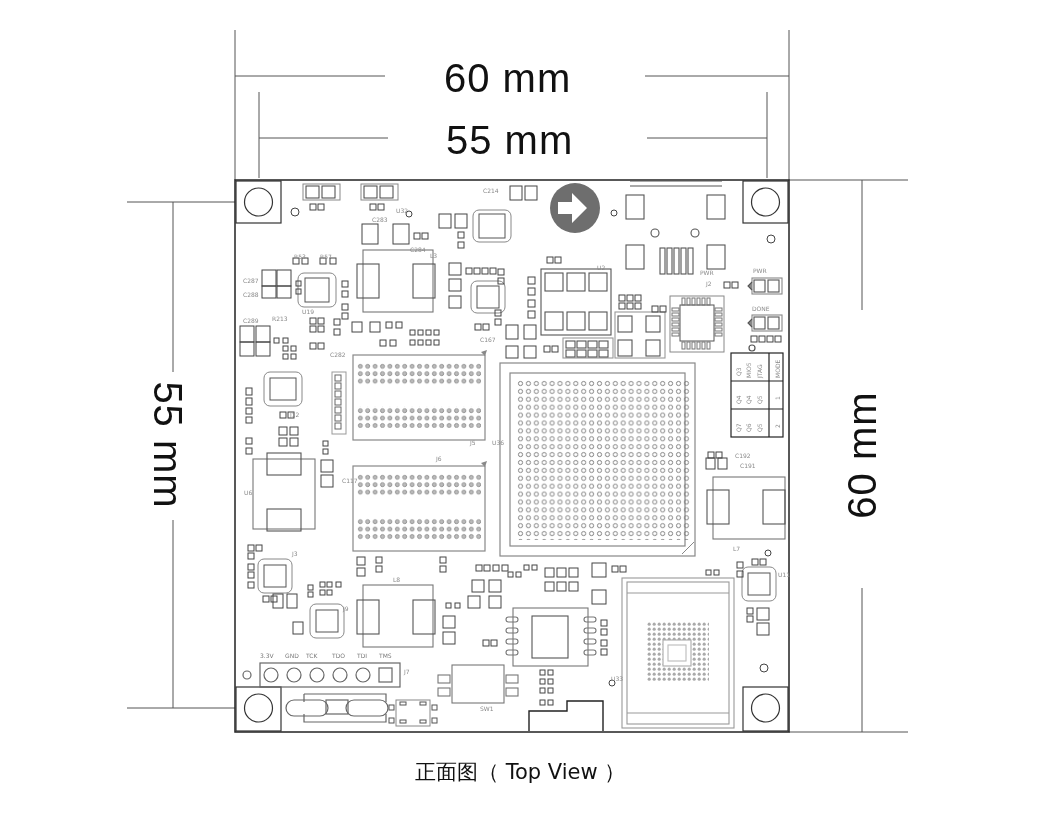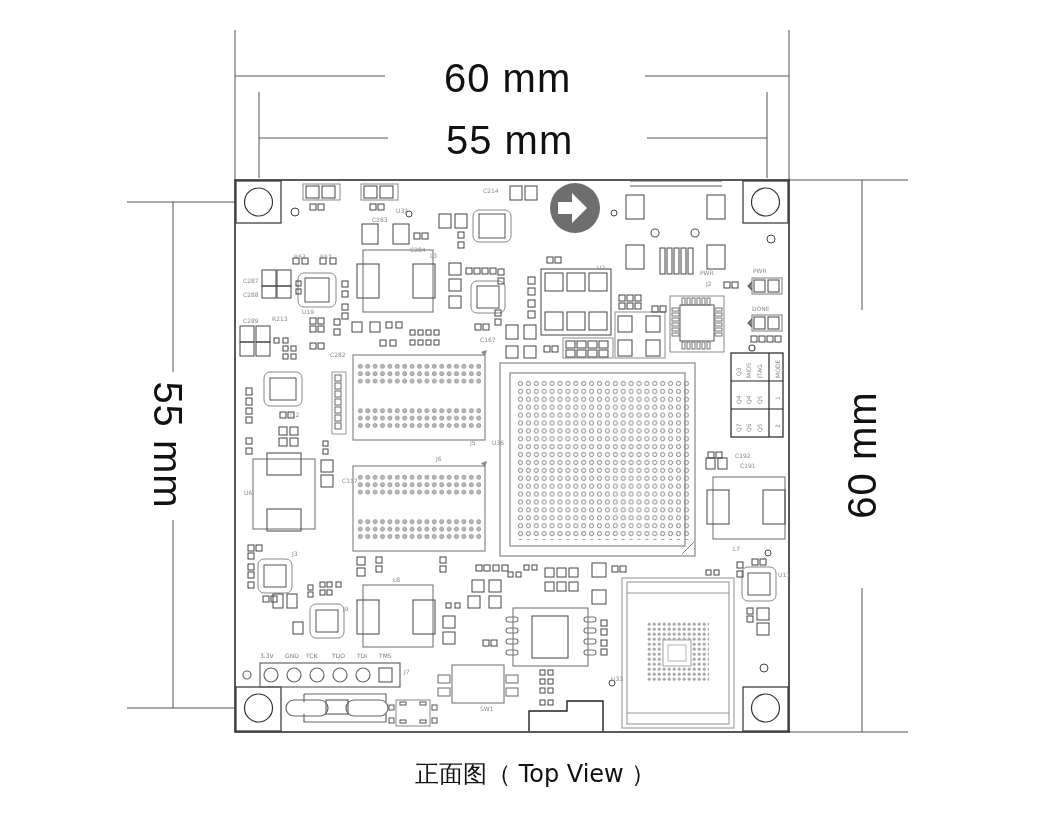--- a/index.html
+++ b/index.html
@@ -5,21 +5,21 @@
   html, body { margin: 0; padding: 0; background: #ffffff; }
   body { width: 1041px; height: 824px; position: relative; overflow: hidden;
          font-family: "Liberation Sans", "DejaVu Sans", sans-serif; }
   #stage { position: absolute; left: 0; top: 0; width: 1041px; height: 824px; }
   .dim-label { position: absolute; font-family: "Liberation Sans", "DejaVu Sans", sans-serif;
                font-size: 40px; color: #111; white-space: nowrap; line-height: 1; letter-spacing: 1px; }
   .dim-top60 { left: 444px; top: 58px; }
   .dim-top55 { left: 446px; top: 120px; }
   .dim-left55 { left: 168px; top: 445px; transform: translate(-50%, -50%) rotate(90deg); }
   .dim-right60 { left: 862px; top: 455px; transform: translate(-50%, -50%) rotate(-90deg); }
-  .caption { position: absolute; left: 415px; top: 758px; font-size: 24px; color: #111;
+  .caption { position: absolute; left: 415px; top: 758px; font-size: 21px; color: #111;
              font-family: "DejaVu Sans", "Liberation Sans", sans-serif; white-space: nowrap; }
   .silk { position: absolute; font-size: 6px; color: #8a8a8a; white-space: nowrap;
           font-family: "DejaVu Sans", sans-serif; line-height: 1; }
   .silk-v { transform: rotate(-90deg); transform-origin: left top; }
   .hdr-lbl { position: absolute; font-size: 6px; color: #7a7a7a; font-family: "DejaVu Sans", sans-serif; }
 </style>
 </head>
 <body>
 
 <div id="stage">

